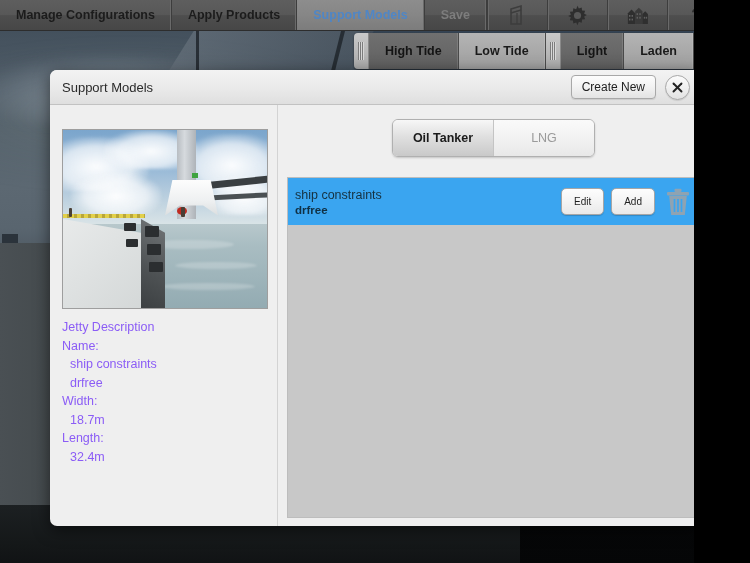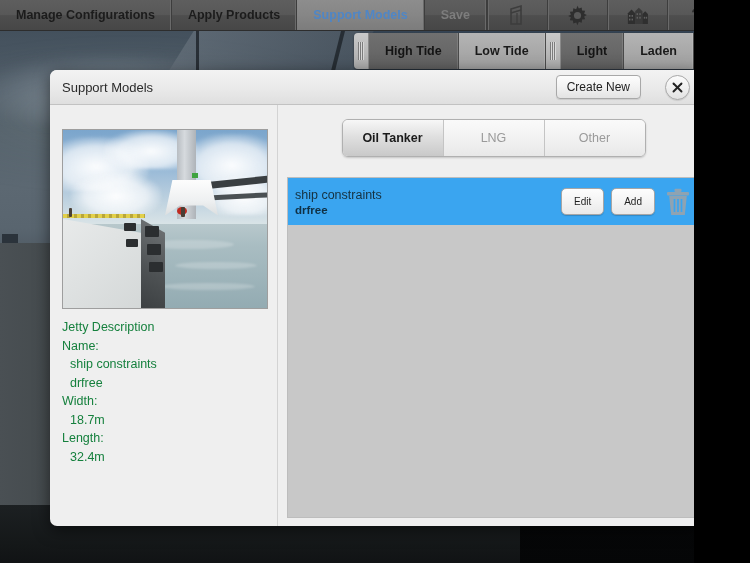--- a/index.html
+++ b/index.html
@@ -217,21 +217,21 @@
     box-sizing: border-box;
   }
   .dialog-title {
     font-size: 13px;
     color: #2a2a2a;
   }
   .header-actions {
     margin-left: auto;
     display: flex;
     align-items: center;
-    gap: 24px;
+    gap: 9px;
   }
   .btn-create {
     font-size: 12px;
     color: #222;
     background: linear-gradient(to bottom, #fdfdfd 0%, #f2f2f2 50%, #e3e3e3 100%);
     border: 1px solid #a8a8a8;
     border-radius: 4px;
     padding: 4px 10px;
     cursor: pointer;
     box-shadow: 0 1px 1px rgba(0,0,0,0.10);
@@ -353,21 +353,21 @@
   }
   .thumb-people {
     position: absolute;
     background: #4a3f35;
     border-radius: 1px;
   }
 
   .desc {
     margin-top: 12px;
     font-size: 12.5px;
-    color: #15803d;
+    color: #8b5cf6;
     line-height: 1.0;
   }
   .desc-head { font-size: 12.5px; margin-bottom: 6px; }
   .desc-label { margin: 0 0 6px 0; }
   .desc-value { margin: 0 0 6px 8px; }
 
   
   .right-pane {
     flex: 1 1 auto;
     padding: 8px 0 8px 9px;
@@ -613,21 +613,20 @@
           <div class="desc-value">18.7m</div>
           <div class="desc-label">Length:</div>
           <div class="desc-value">32.4m</div>
         </div>
       </div>
 
       <div class="right-pane">
         <div class="tabs">
           <div class="tab active">Oil Tanker</div>
           <div class="tab">LNG</div>
-          <div class="tab">Other</div>
         </div>
 
         <div class="list">
           <div class="list-row">
             <div class="row-texts">
               <div class="row-title">ship constraints</div>
               <div class="row-sub">drfree</div>
             </div>
             <div class="row-actions">
               <div class="row-btn">Edit</div>

